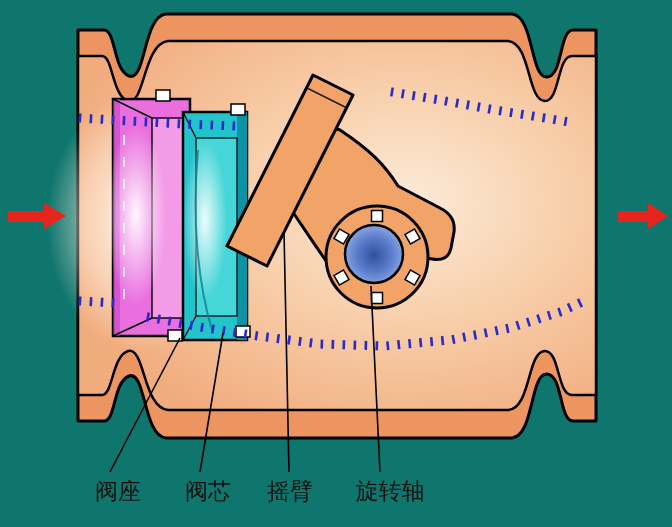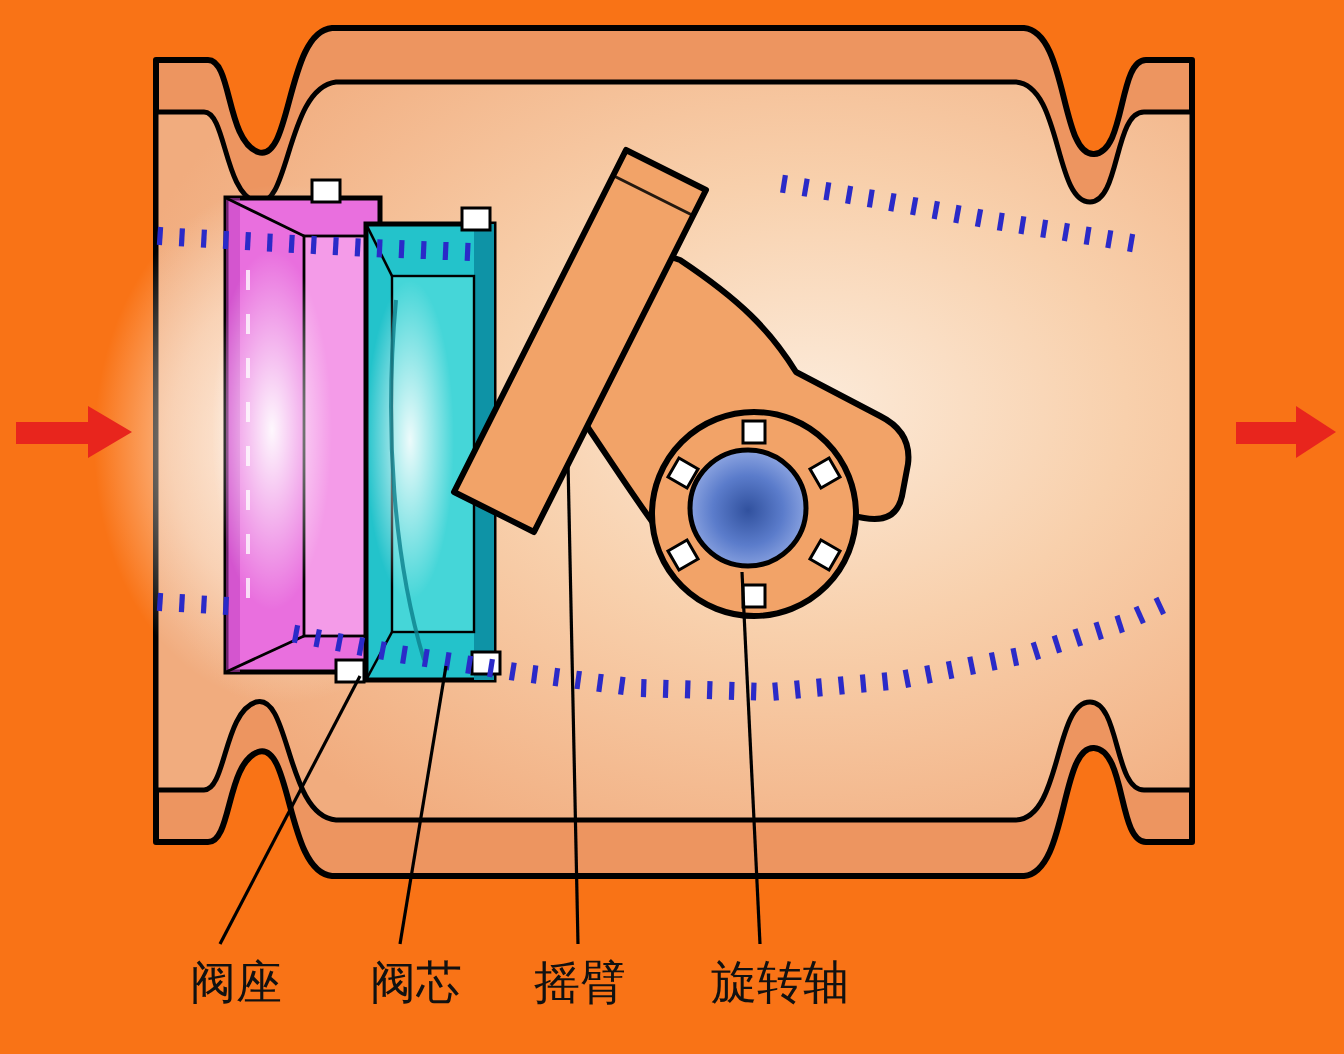--- a/index.html
+++ b/index.html
@@ -1,17 +1,17 @@
 <!DOCTYPE html>
 <html><head>
 <meta charset="utf-8">
 <style>
   html,body{margin:0;padding:0;background:#ffffff;}
   .stage{
-    width:672px;height:527px;position:relative;background:#f97316;
+    width:672px;height:527px;position:relative;background:#0f766e;
     font-family:"DejaVu Sans",sans-serif;overflow:hidden;
   }
   svg{display:block;}
   .part-label{
     font-family:"DejaVu Serif","DejaVu Sans",serif;
     font-size:23px;fill:#111111;
   }
 </style>
 </head>
 <body>

